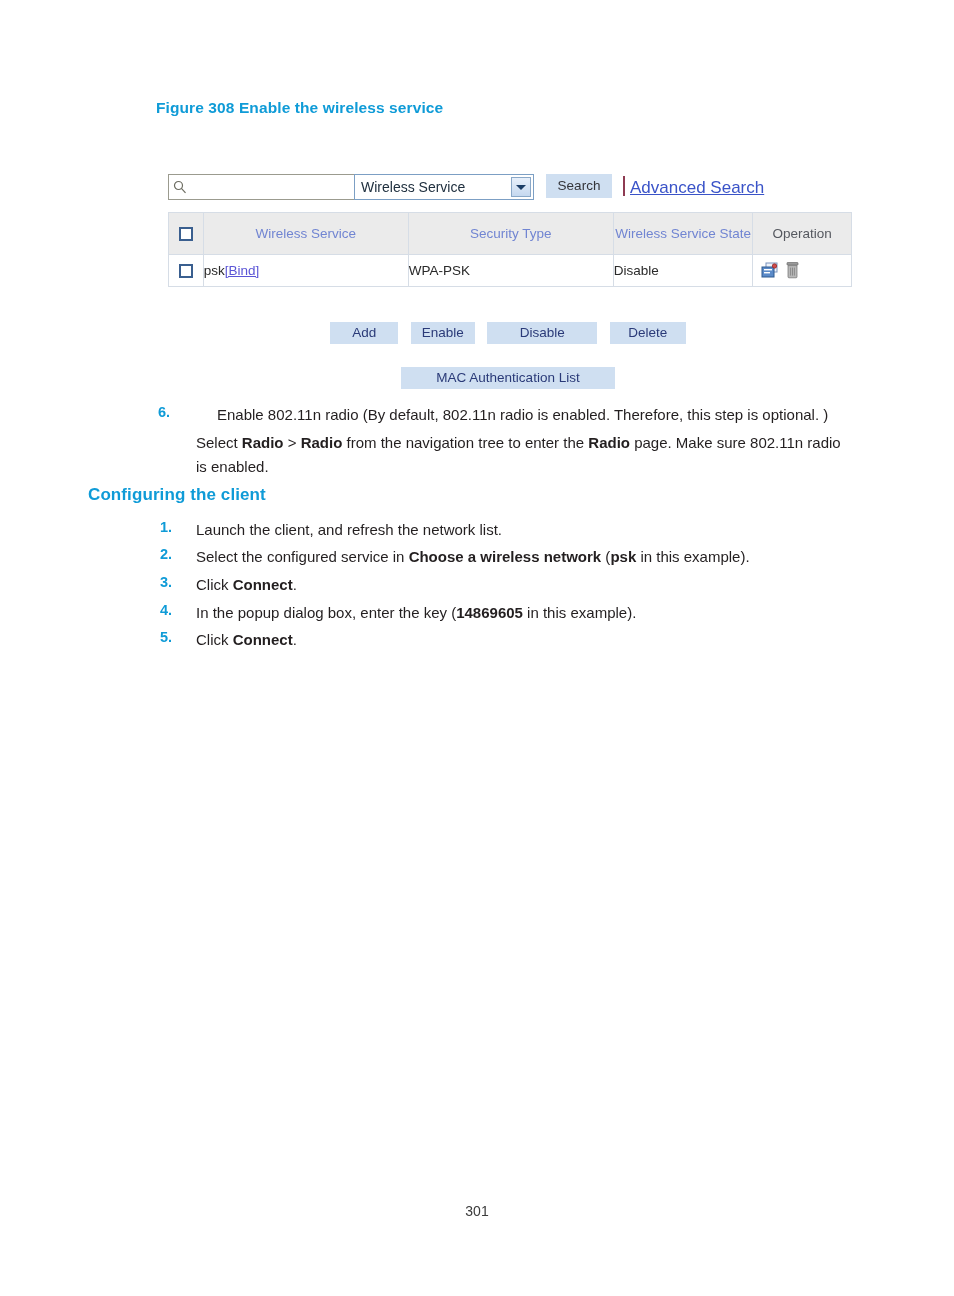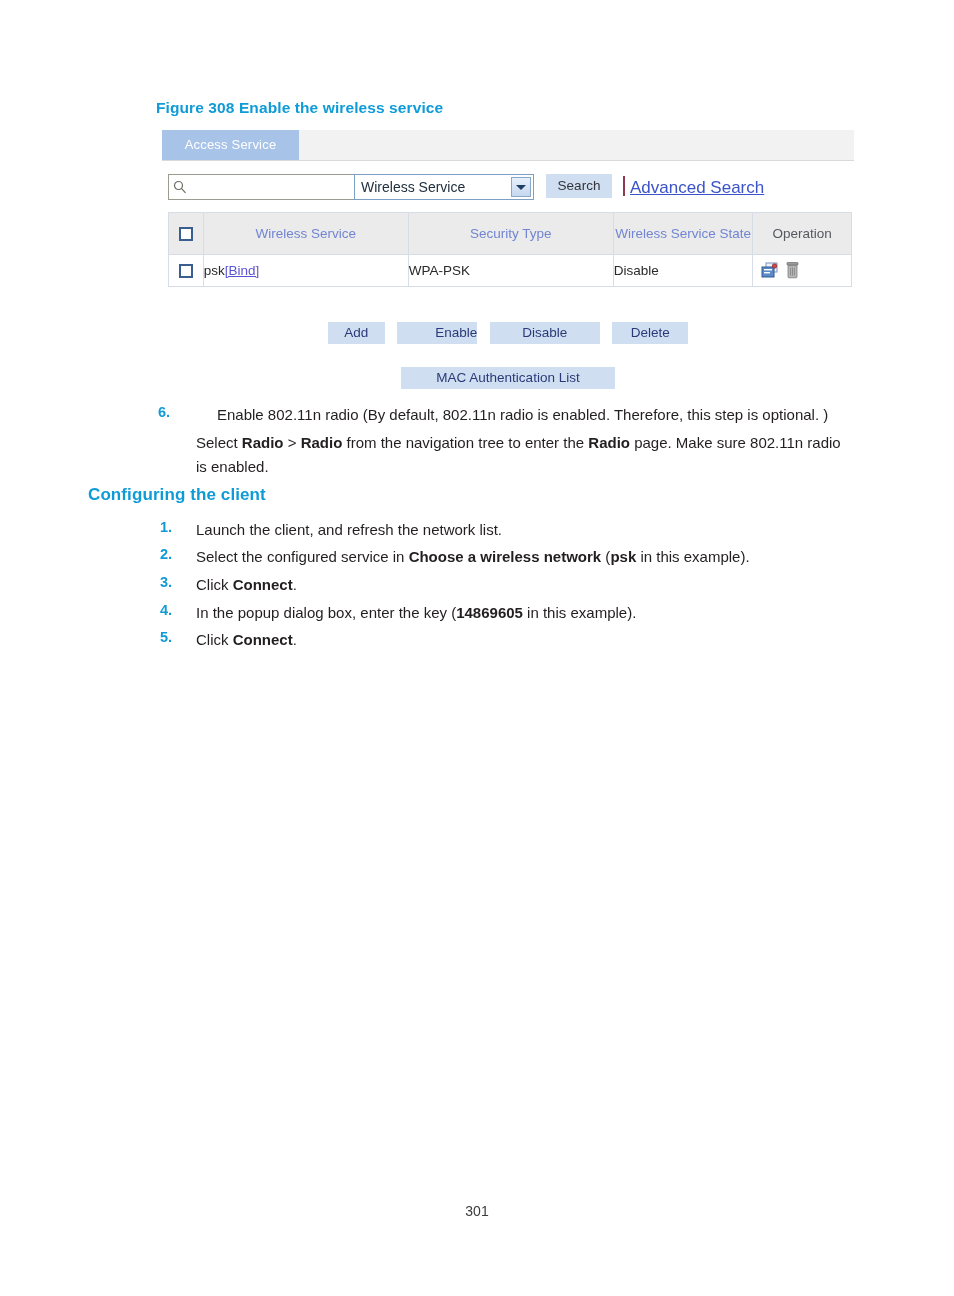--- a/index.html
+++ b/index.html
@@ -249,22 +249,22 @@
     font-family: "Liberation Sans", sans-serif;
     font-size: 13.5px;
     border: none;
     height: 22px;
     line-height: 22px;
     text-align: center;
     padding: 0;
     margin: 0 4px;
     vertical-align: top;
   }
-  .btn-add     { width: 57px; }
-  .btn-enable  { width: 80px; text-align: right; }
+  .btn-add     { width: 68px; }
+  .btn-enable  { width: 64px; }
   .btn-disable { width: 110px; }
   .btn-delete  { width: 76px; }
   .btn-mac     { width: 214px; margin-top: 23px; }
   .step-num {
     position: absolute;
     color: #0f9bd7;
     font-weight: bold;
     font-size: 14.5px;
     text-align: left;
   }
@@ -294,23 +294,20 @@
     color: #3b3b3b;
   }
 </style>
 </head>
 <body>
 
 <div class="fig-caption">Figure 308 Enable the wireless service</div>
 
 <div class="ui-panel">
 
-  <div class="tab-strip">
-    <div class="tab-active">Access Service</div>
-  </div>
 
   <div class="search-row">
 
     <div class="search-input-wrap">
       <span class="search-magnifier">
         <svg width="14" height="14" viewBox="0 0 14 14">
           <circle cx="5.5" cy="5.5" r="4" fill="none" stroke="#6b6b60" stroke-width="1.2"></circle>
           <line x1="8.4" y1="8.4" x2="12.5" y2="12.8" stroke="#6b6b60" stroke-width="1.2"></line>
         </svg>
       </span>

